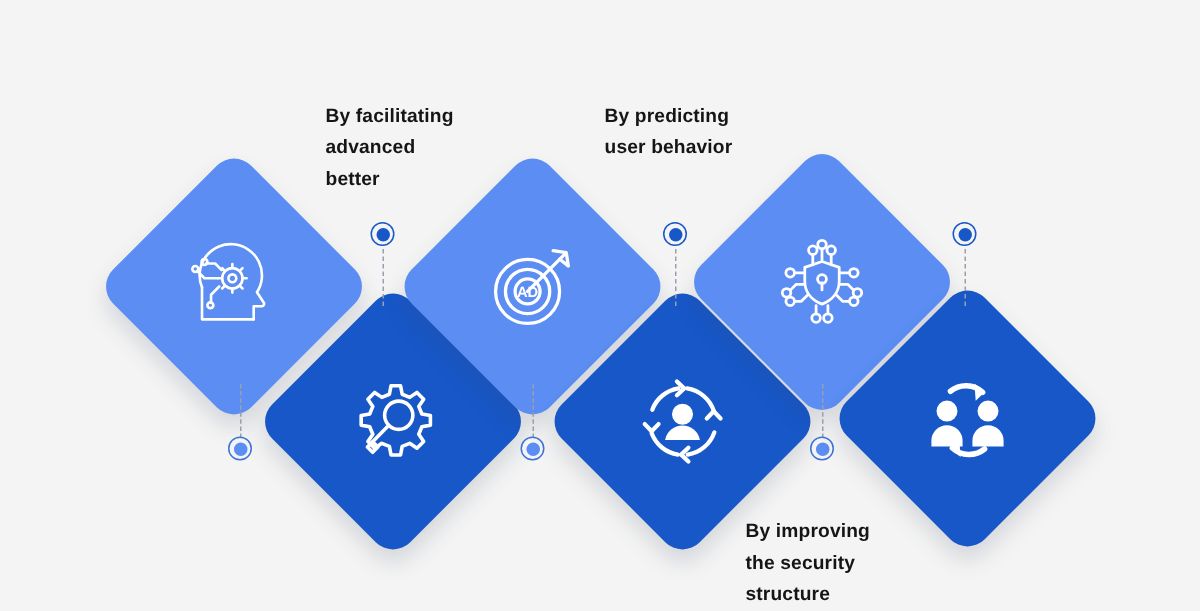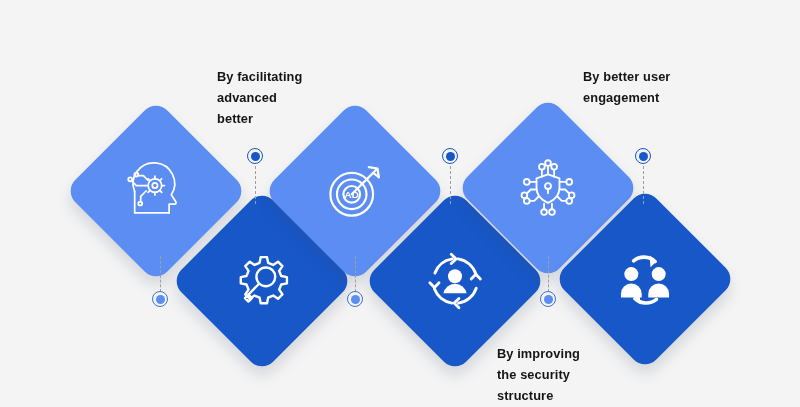--- a/index.html
+++ b/index.html
@@ -234,23 +234,23 @@
     </span>
   </div>
 
   <div class="dash" style="left:643px; top:166px; height:38px;"></div>
   <div class="dot dark" style="left:635px; top:148px;"></div>
 
   <div class="label" style="left:217px; top:66px; width:120px;">By facilitating
 advanced
 better</div>
 
-
-  <div class="label" style="left:583px; top:66px; width:140px;">By better user
-engagement</div>
+  <div class="label" style="left:403px; top:66px; width:130px;">By  predicting
+user behavior</div>
+
 
 
 
   <div class="label" style="left:497px; top:327px; width:125px;margin-top:16px;">By improving
 the security
 structure</div>
 
 </div>
 
 </body></html>

